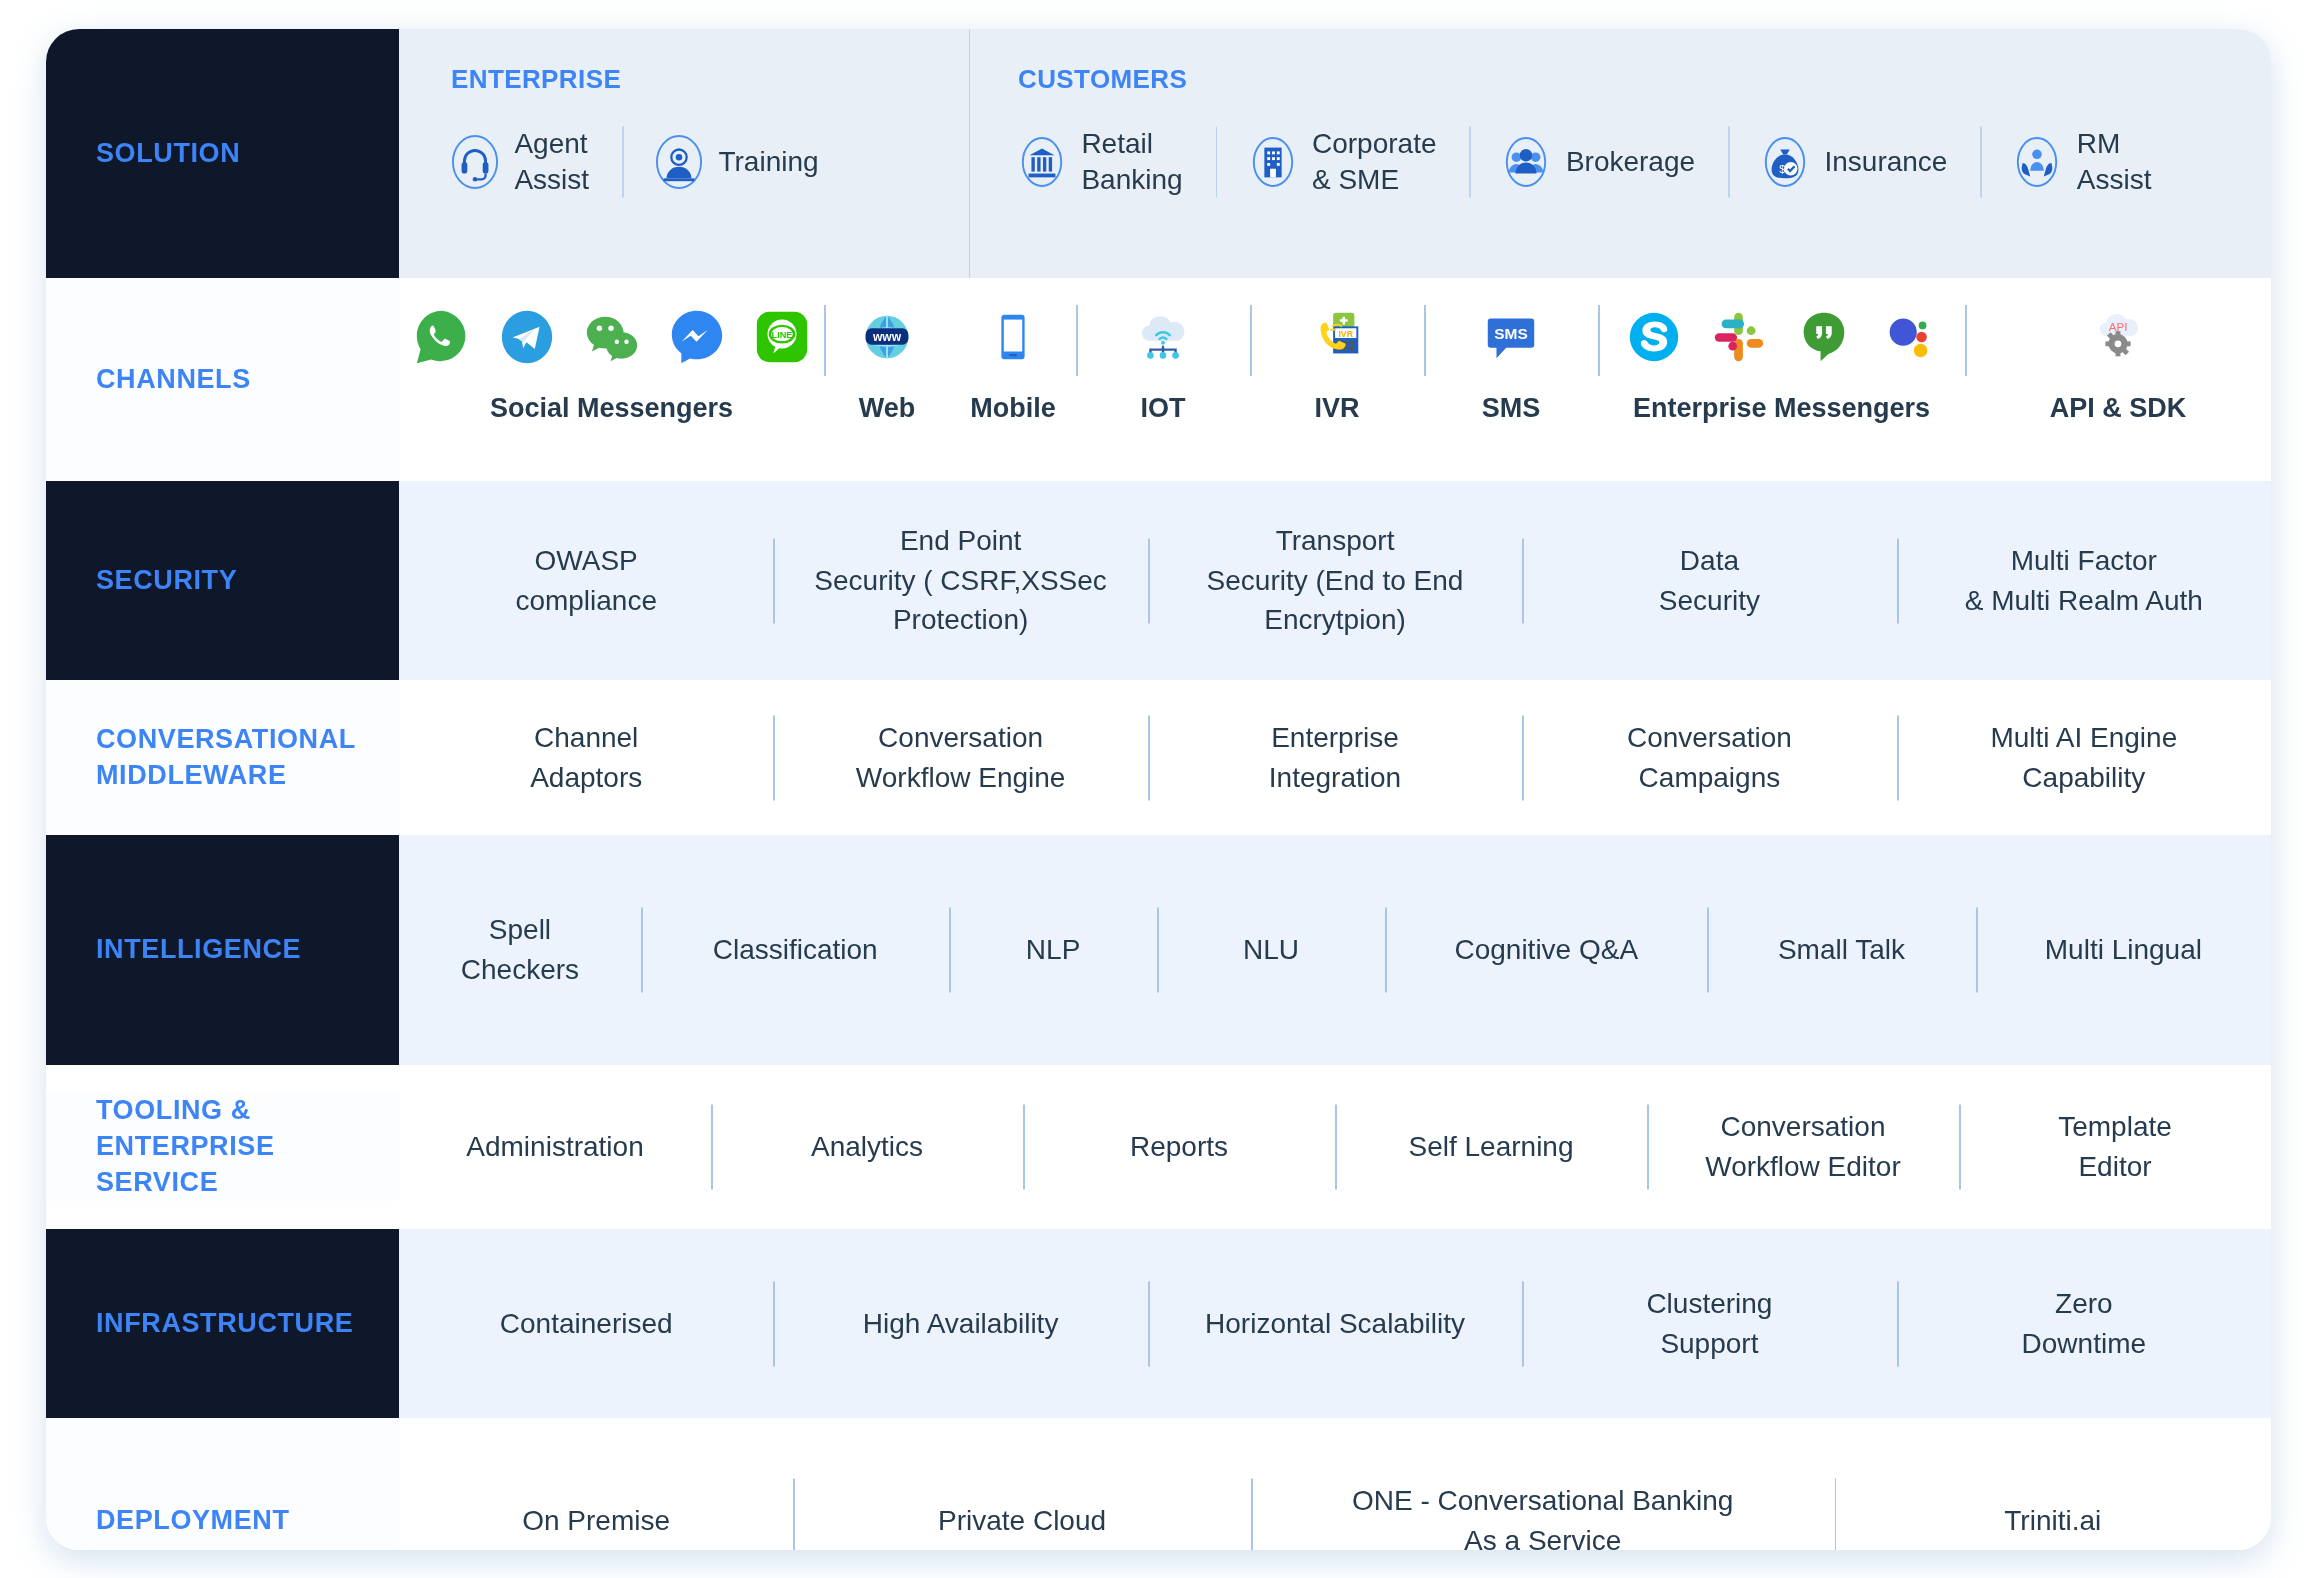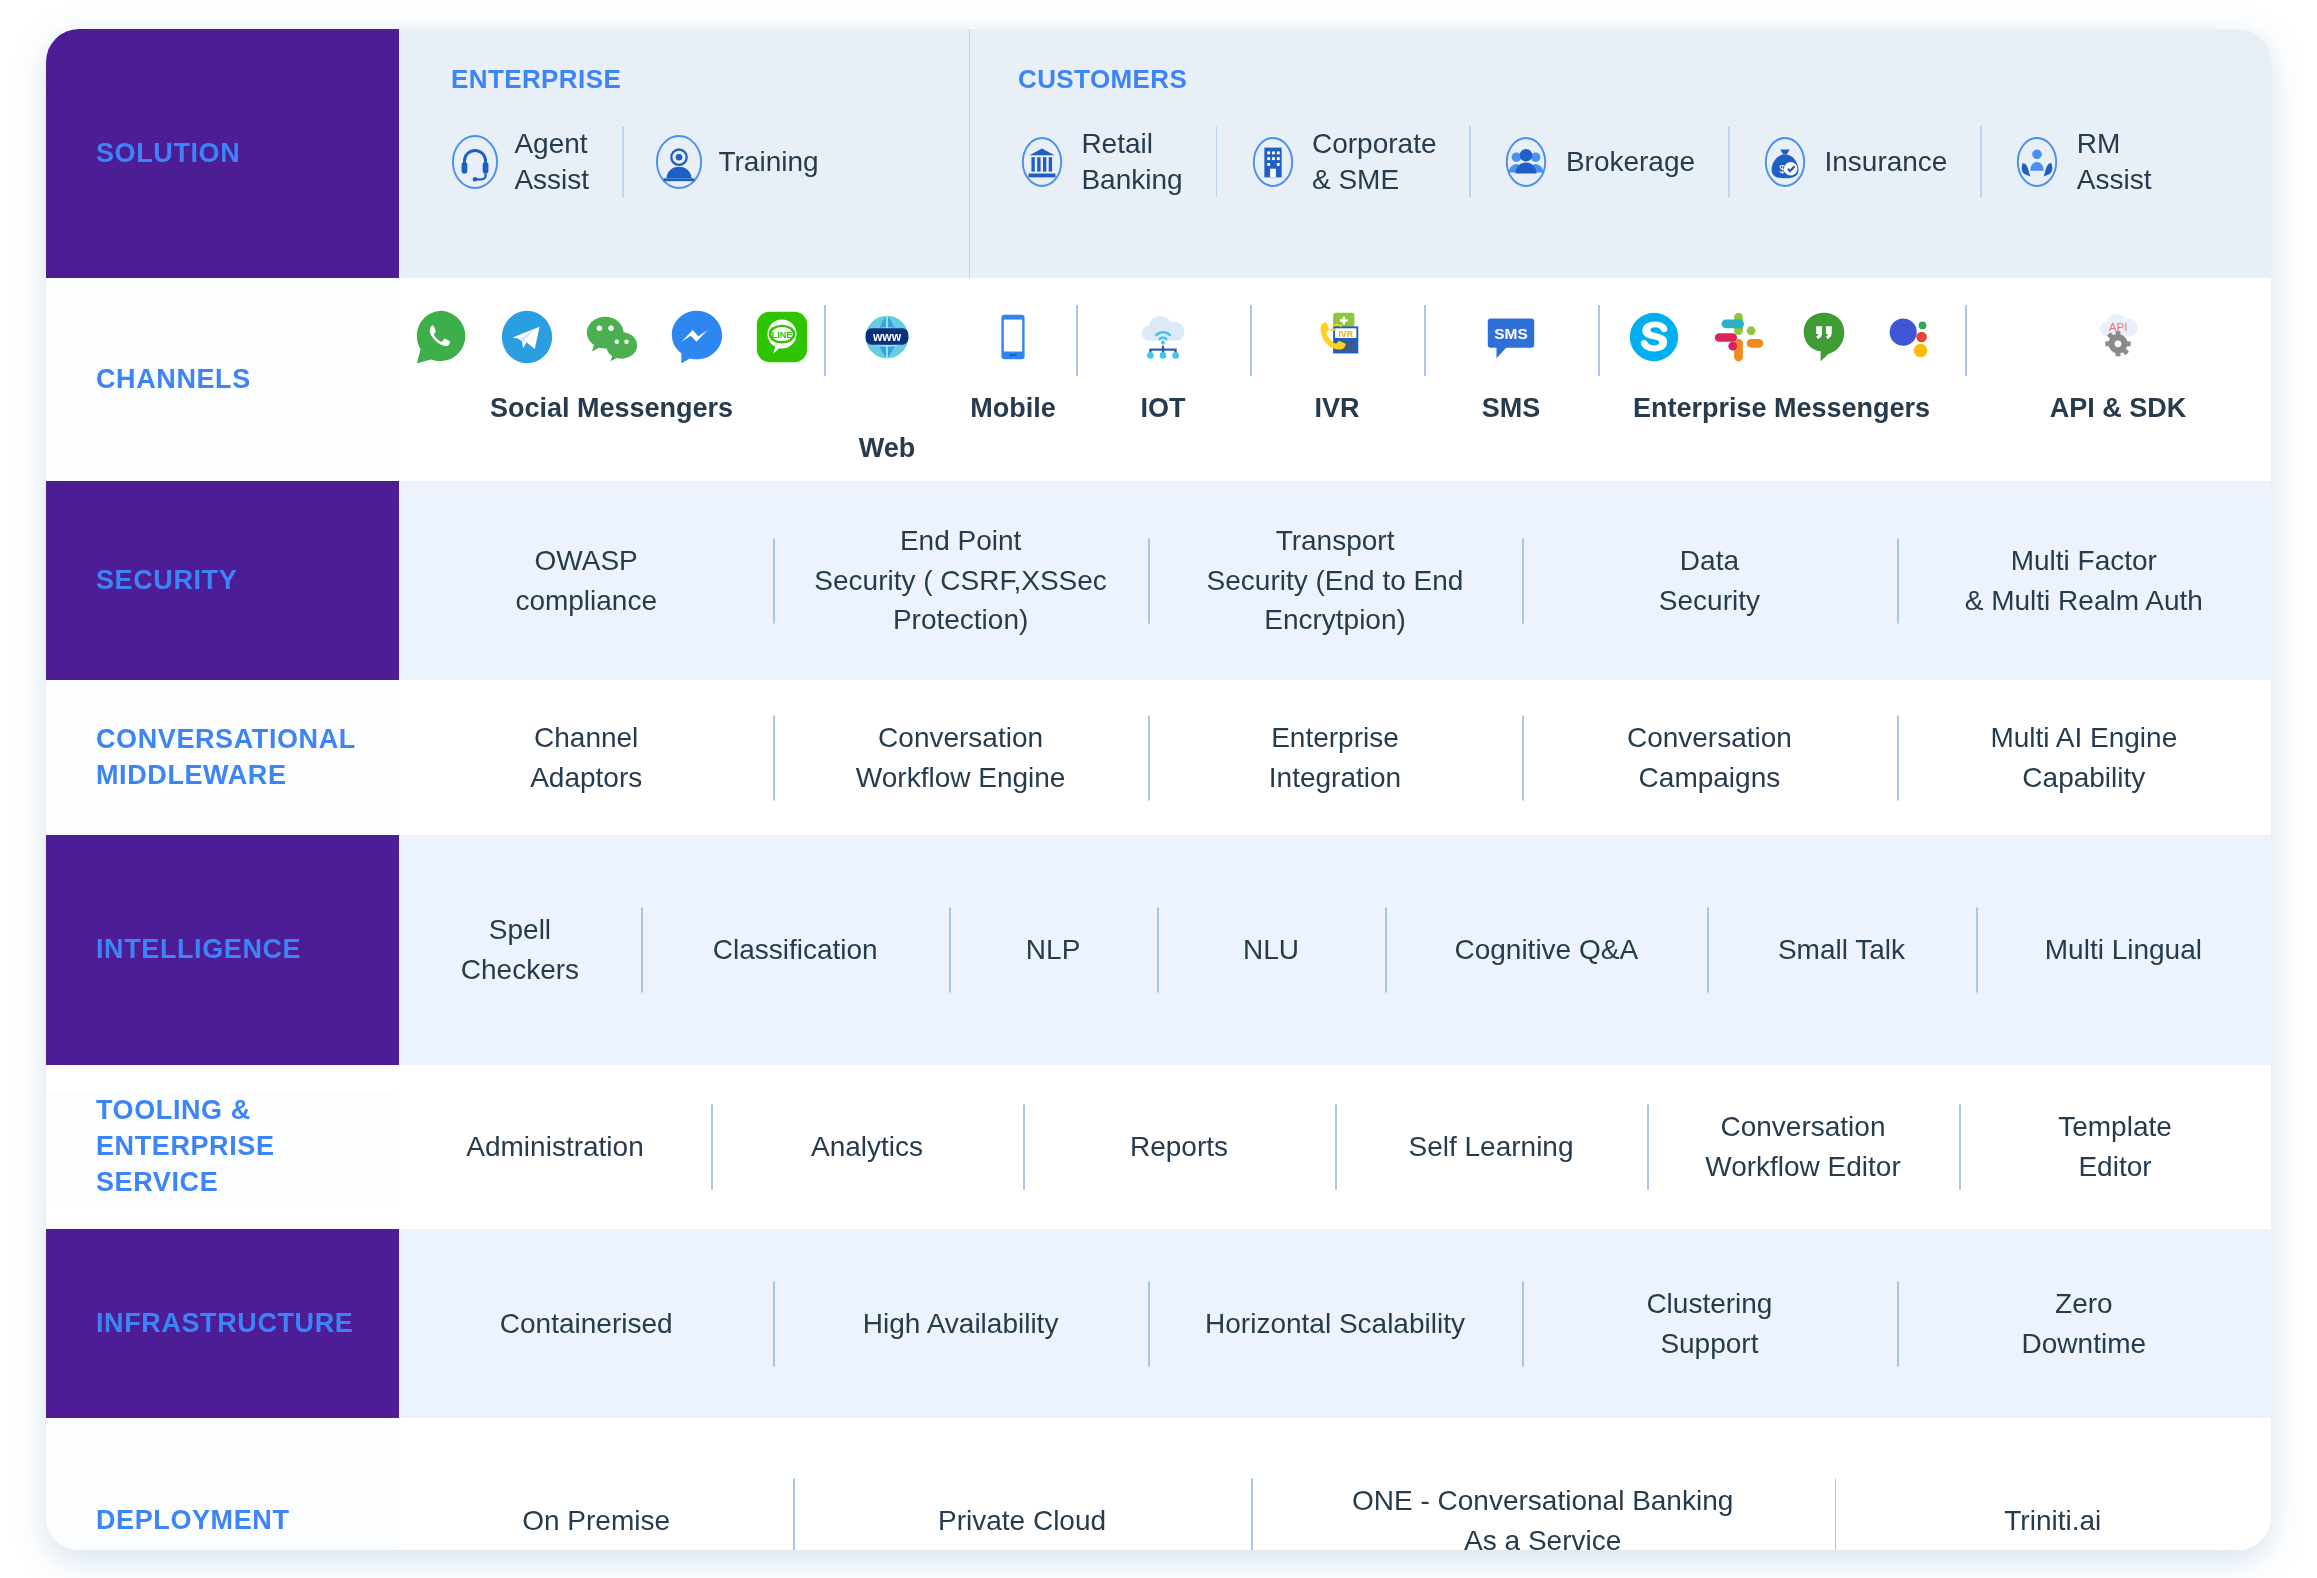--- a/index.html
+++ b/index.html
@@ -33,21 +33,21 @@
   .rowband-solution { background: #e9eff6; }
 
   .label-cell {
     width: 353px;
     flex: 0 0 353px;
     display: flex;
     align-items: center;
     padding-left: 50px;
     padding-right: 9.7px;
   }
-  .lab-a { background: #4c1d95; }
+  .lab-a { background: #0f172a; }
   .lab-b { background: #fcfdff; }
 
   .label-text {
     color: #3d84f7;
     font-weight: bold;
     font-size: 27px;
     letter-spacing: 0.6px;
     line-height: 1.33;
   }
 
@@ -308,21 +308,21 @@
                 <ellipse cx="31" cy="28" rx="12.5" ry="8.5" fill="none" stroke="#2ec500" stroke-width="2.5"></ellipse>
                 <text x="31" y="31.6" font-size="9.5" font-weight="bold" text-anchor="middle" fill="#2ec500" font-family="Liberation Sans, sans-serif">LINE</text>
               </svg>
             </span>
           </div>
           <div class="ch-caption">Social Messengers</div>
         </div>
 
         <div class="ch-group sep" style="flex:0 0 251px;">
           <div style="display:flex;">
-            <div class="ch-subgroup" style="width:126px;gap:40px;">
+            <div class="ch-subgroup" style="width:126px;">
               <div class="ch-icons">
                 <span>
                   <svg class="ic" viewBox="0 0 62 62">
                     <circle cx="31" cy="31" r="22" fill="#63cfe0"></circle>
                     <path d="M31 9c-6 6-9 14-9 22s3 16 9 22c6-6 9-14 9-22s-3-16-9-22z" fill="#3aa0e8"></path>
                     <ellipse cx="31" cy="31" rx="22" ry="9" fill="none" stroke="#9fe3ee" stroke-width="2"></ellipse>
                     <line x1="31" y1="9" x2="31" y2="53" stroke="#9fe3ee" stroke-width="2"></line>
                     <rect x="9" y="22" width="44" height="17" rx="6" fill="#0a2f7c"></rect>
                     <text x="31" y="35" font-size="12.5" font-weight="bold" text-anchor="middle" fill="#fff" font-family="Liberation Sans, sans-serif">www</text>
                   </svg>

